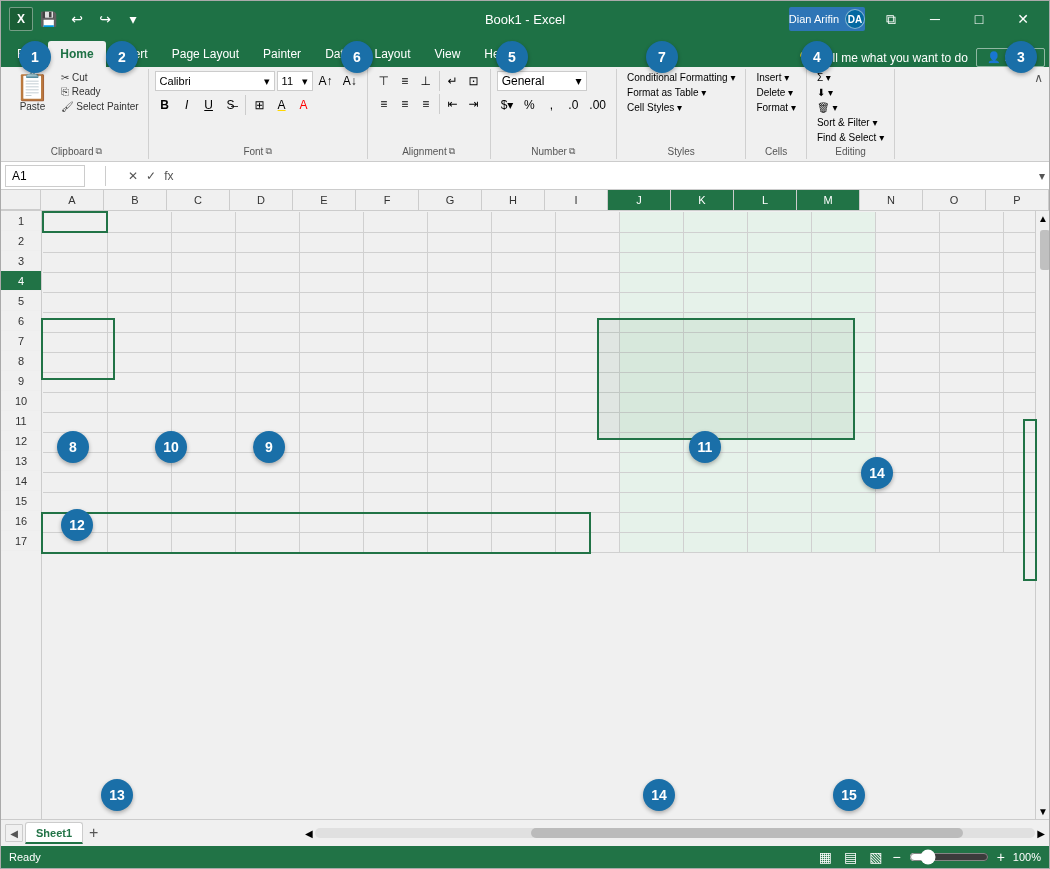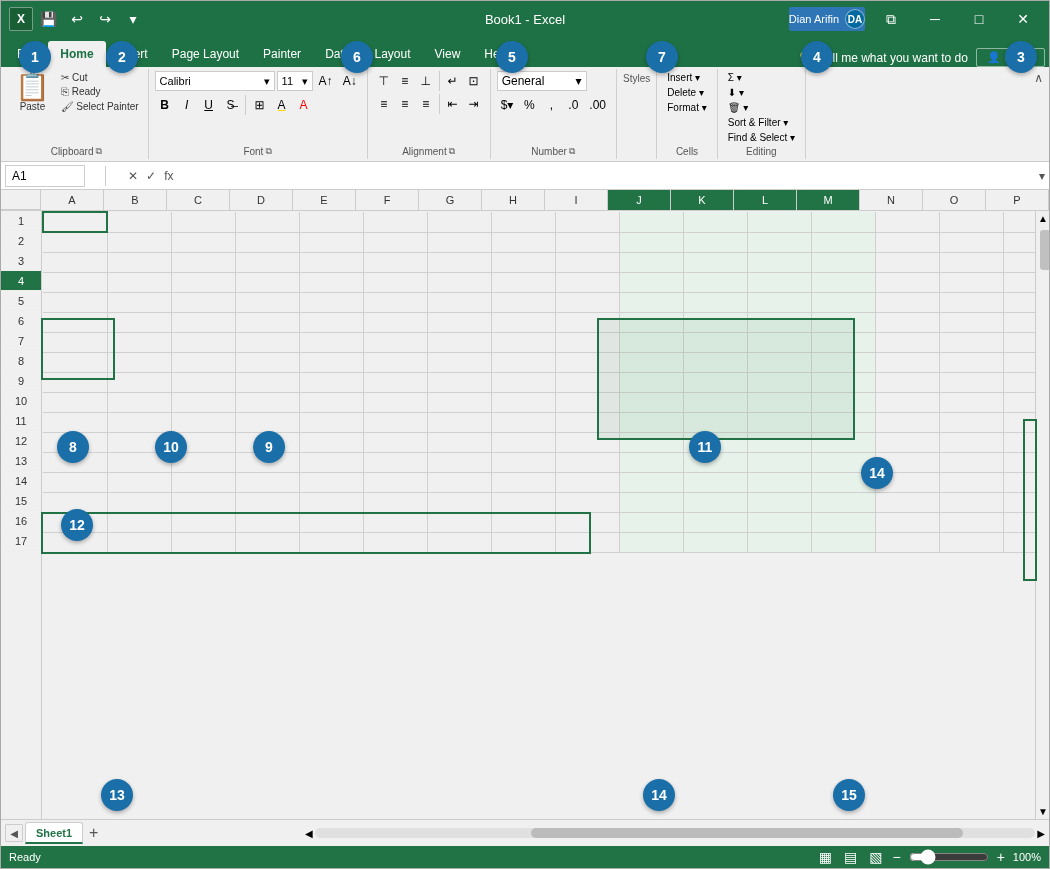--- a/index.html
+++ b/index.html
@@ -445,20 +445,25 @@
           <button class="fmt-btn">.00</button>
         </div>
       </div>
       <div class="ribbon-group-label">
         <span>Number</span>
         <span class="group-expand">⧉</span>
       </div>
     </div>
 
     <div class="ribbon-group">
+      <div class="ribbon-group-content" style="flex-direction:column;">
+        <button class="styles-btn">Conditional Formatting ▾</button>
+        <button class="styles-btn">Format as Table ▾</button>
+        <button class="styles-btn">Cell Styles ▾</button>
+      </div>
       <div class="ribbon-group-label">
         <span>Styles</span>
       </div>
     </div>
 
     <div class="ribbon-group">
       <div class="ribbon-group-content" style="flex-direction:column;">
         <button class="cells-btn">Insert ▾</button>
         <button class="cells-btn">Delete ▾</button>
         <button class="cells-btn">Format ▾</button>

